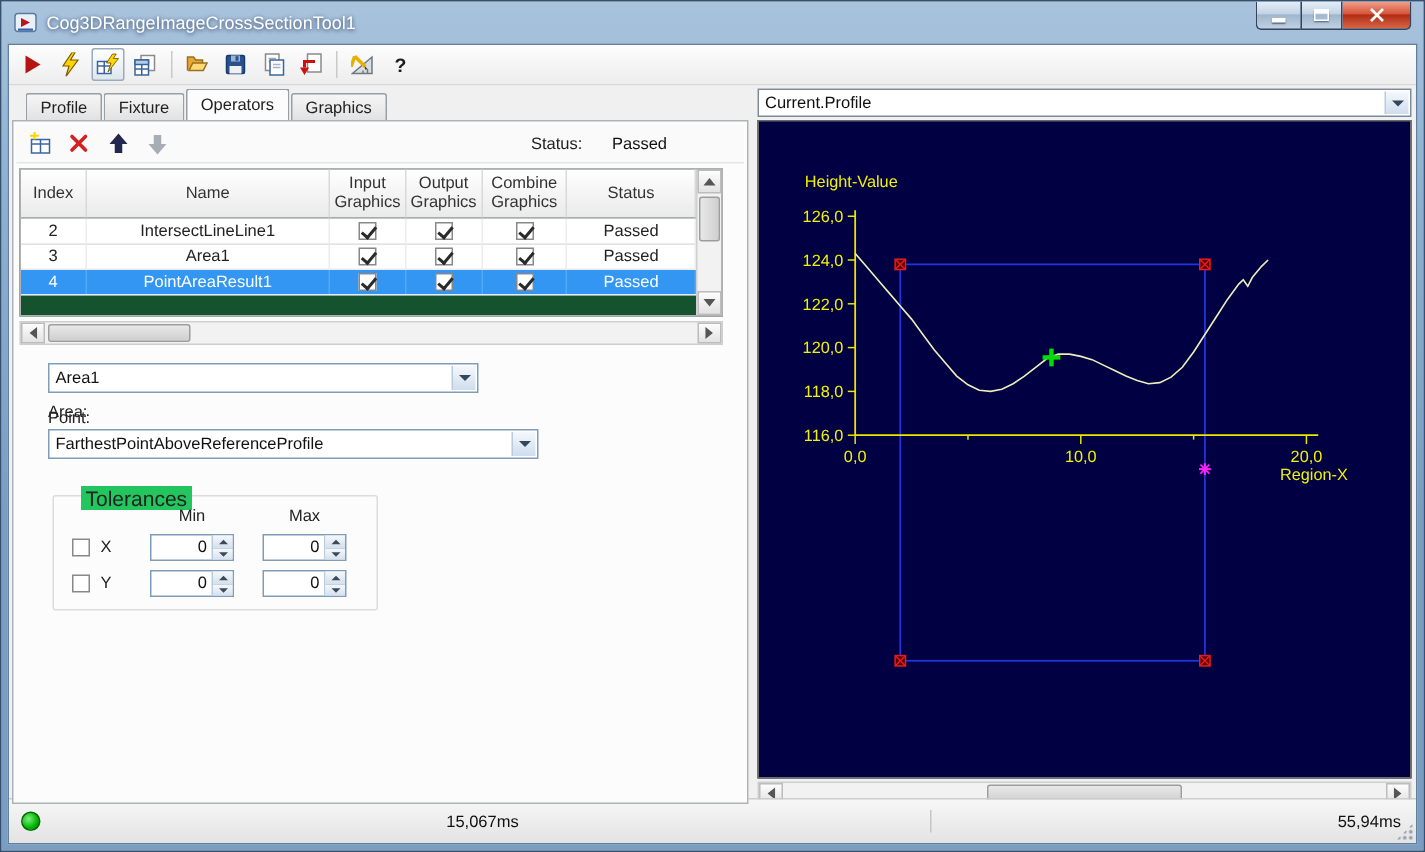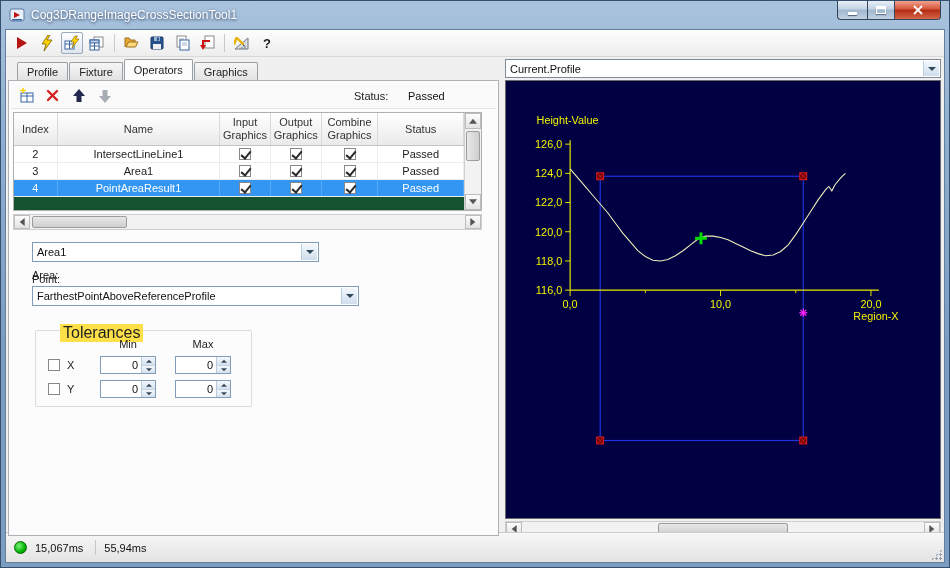--- a/index.html
+++ b/index.html
@@ -91,21 +91,21 @@
     background:linear-gradient(180deg,#f4f8fc,#cfdded); border-left:1px solid #b9cbdd;
     display:flex; align-items:center; justify-content:center; }
   .combo-arrow::after { content:""; width:0; height:0; border:4px solid transparent; border-top:4px solid #33475a; margin-top:4px; }
   .lbl-area  { left:23px; top:148px;margin-top:40px; }
   .cmb-area  { left:23px; top:161px; width:287px; }
   .lbl-point { left:23px; top:192px; }
   .cmb-point { left:23px; top:205px; width:327px; }
   
   .groupbox { position:absolute; left:26px; top:249px; width:217px; height:77px;
     border:1px solid #dcdcdc; border-radius:2px; }
-  .gb-title { position:absolute; top:-7px; left:24px; background:#fde047; padding:0 3px; font-size:16px; color:#222; }
+  .gb-title { position:absolute; top:-7px; left:18px; background:#22c55e; padding:0 3px; font-size:14px; color:#222; }
   .gb-colhead { position:absolute; top:7px; width:56px; text-align:center; font-size:11px; color:#222; }
   .ch-min{left:64px}.ch-max{left:139px}
   .tol-row { position:absolute; left:0; height:18px; width:100%; }
   .tr-x{top:25px}.tr-y{top:49px}
   .tol-check { position:absolute; left:12px; top:3px; }
   .tol-label { position:absolute; left:31px; top:3px; font-size:11px; color:#222; }
   .spinner { position:absolute; width:56px; height:18px; background:#fff; border:1px solid #7f9db9; }
   .sp-min{left:64px}.sp-max{left:139px}
   .spin-val { position:absolute; right:17px; top:2px; font-size:11px; color:#111; }
   .spin-btns { position:absolute; right:0; top:0; bottom:0; width:14px; border-left:1px solid #b9cbdd; }
@@ -119,21 +119,21 @@
   .display-combo { position:absolute; top:2px; left:3px; right:3px; height:19px;
     background:#fff; border:1px solid #7f8a99; font-size:11px; color:#111;
     display:flex; align-items:center; padding-left:4px; }
   .chart-wrap { position:absolute; top:23px; left:3px; right:3px; bottom:20px;
     background:#000042; border:1px solid #6a6a6a; }
   .chart-wrap svg { width:100%; height:100%; display:block; }
   .chart-hscroll { left:3px; right:3px; bottom:2px; height:16px; }
   
   .status-bar { position:absolute; left:0; right:0; bottom:0; height:30px;
     background:linear-gradient(180deg,#f7f7f7,#e3e3e3); border-top:1px solid #cdcdcd;
-    display:flex; align-items:center; font-size:11px; color:#111; }
+    display:flex; align-items:center; font-size:11px; color:#111;justify-content:space-between; }
   .led { width:13px; height:13px; border-radius:50%; margin:0 8px 0 8px;
     background:radial-gradient(circle at 4px 4px,#7cf07c,#00b400 60%,#007400); border:1px solid #056a05; }
   .sb-text { margin-right:10px; white-space:nowrap; }
   .sb-sep { width:1px; height:15px; background:#c6c6c6; margin:0 8px 0 2px; }
   .grip { position:absolute; right:2px; bottom:2px; width:11px; height:11px;
     background:radial-gradient(circle at 1.5px 1.5px,#93a0ae 1px,transparent 1.4px);
     background-size:4px 4px; clip-path:polygon(100% 0,100% 100%,0 100%); }
 </style>
 </head>
 <body>

